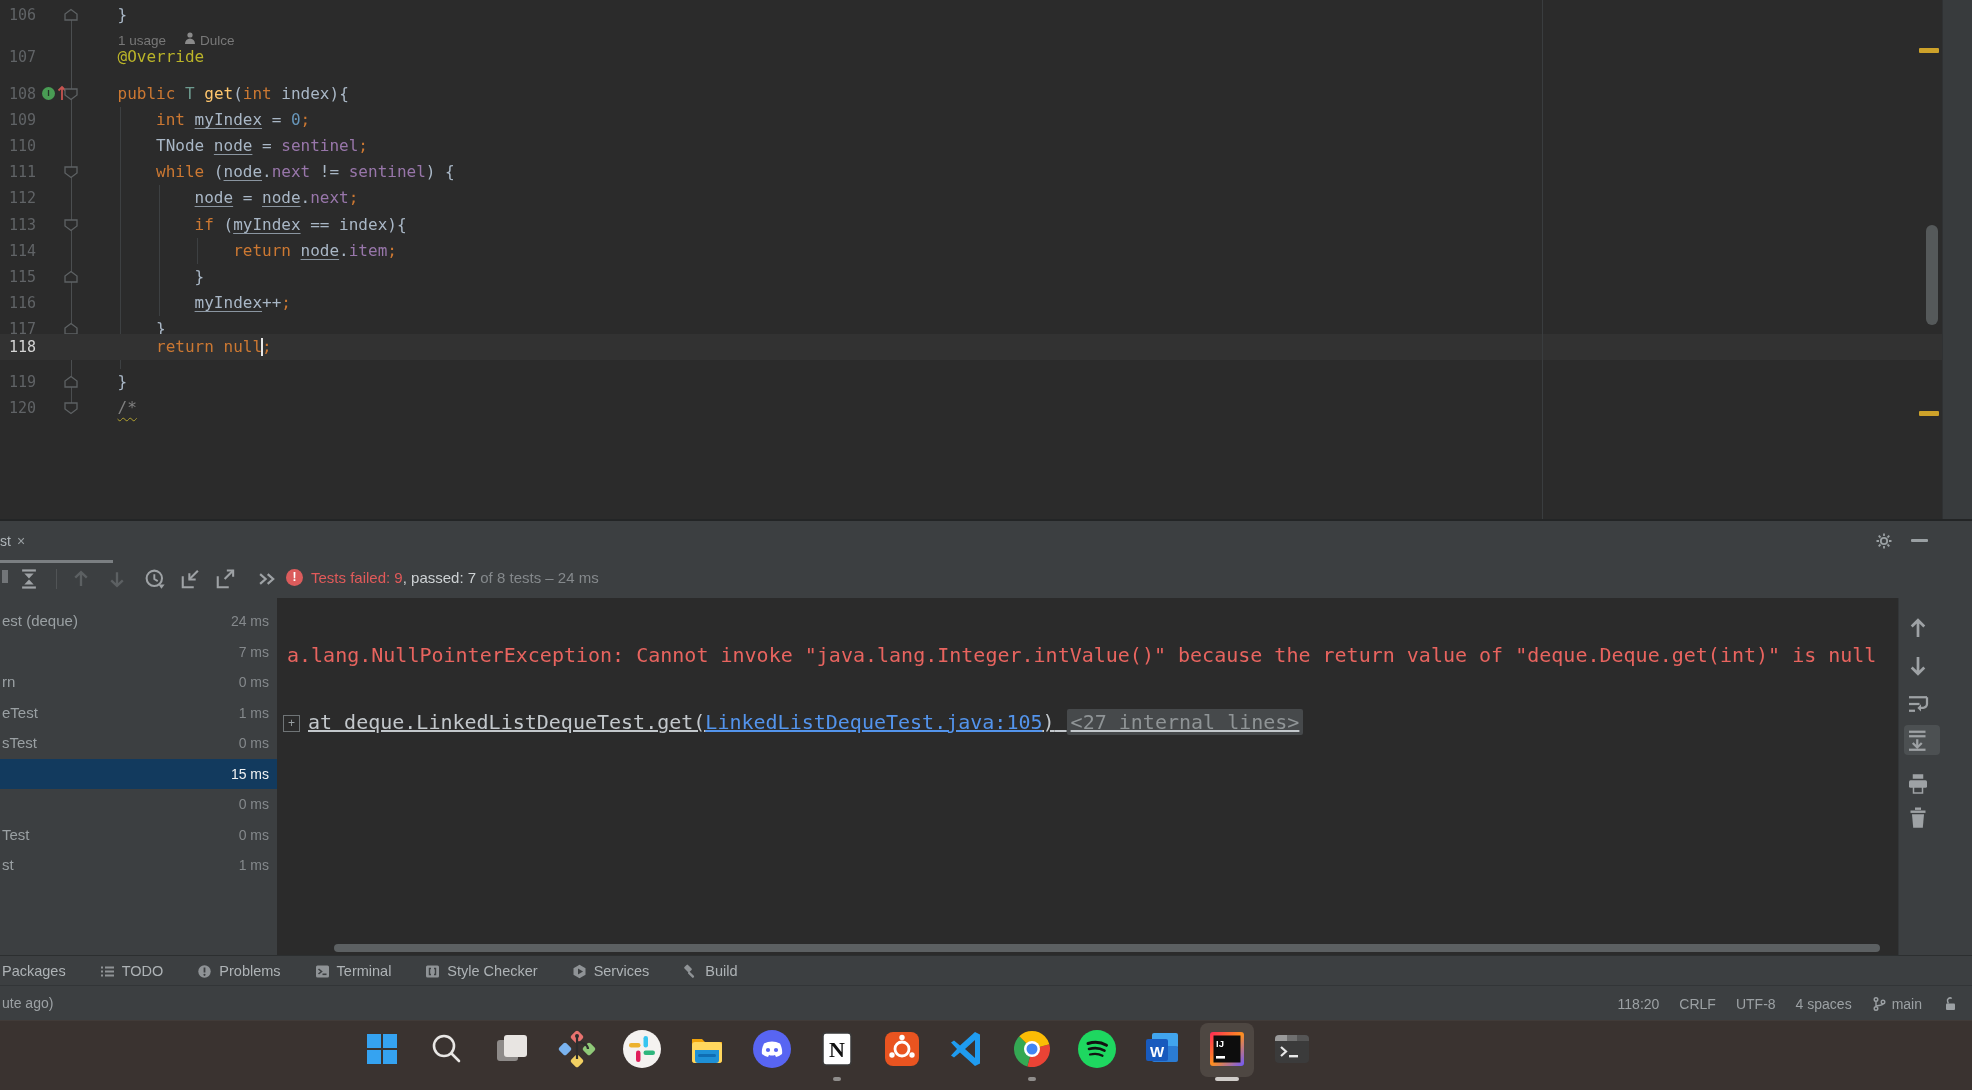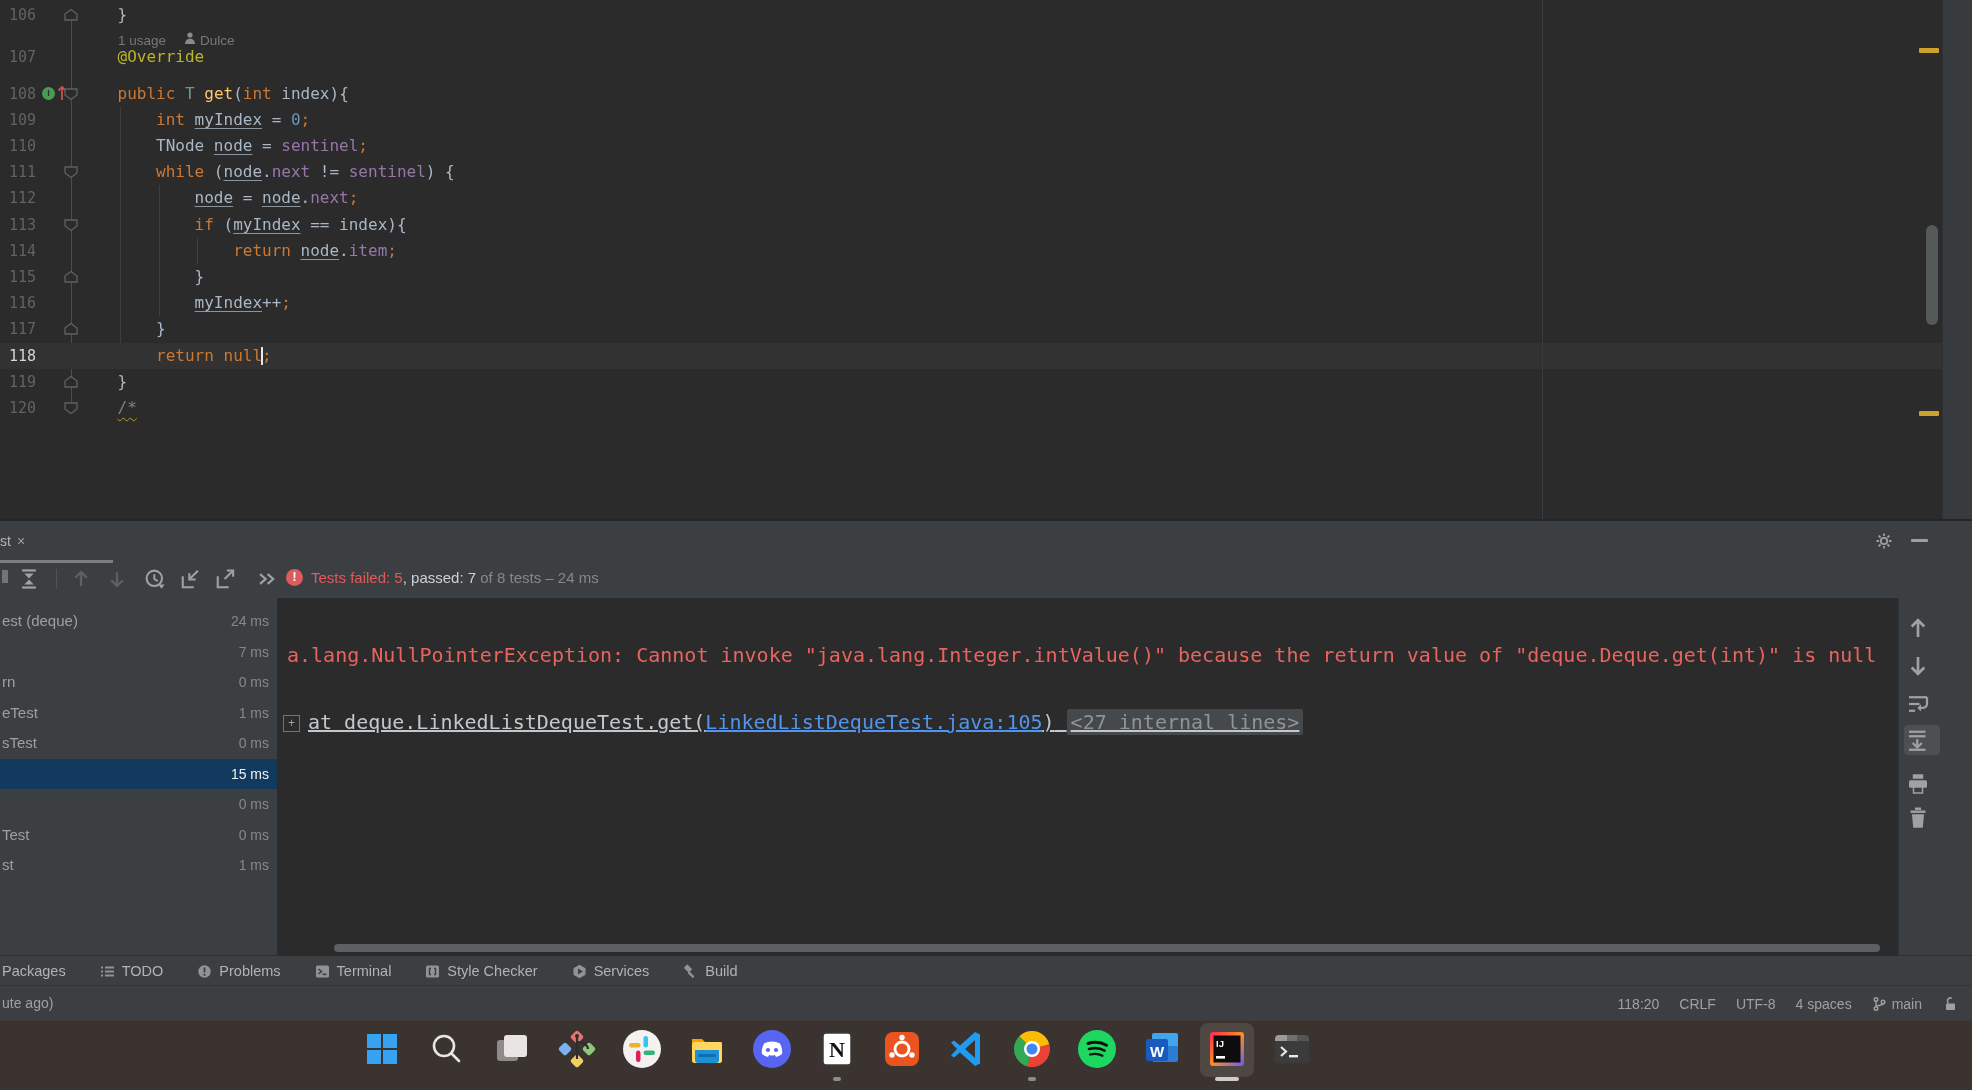--- a/index.html
+++ b/index.html
@@ -180,21 +180,21 @@
         </div>
         <div class="code-row" style="top: 316px;">
           <div class="gutter-num">117</div>
           <div class="fold-slot">
             <svg width="16" height="14" viewBox="0 0 16 14">
               <polygon points="2,6 8,1.5 14,6 14,12 2,12" fill="#2b2b2b" stroke="#5e6264" stroke-width="1.3"></polygon>
             </svg>
           </div>
           <div class="code-text"><span class="tk-p">        }</span></div>
         </div>
-        <div class="code-row current" style="top: 343px; padding-left: 25px;">
+        <div class="code-row current" style="top: 334px; padding-left: 25px;">
           <div class="gutter-num">118</div>
           <div class="code-text"><span class="tk-p">        </span><span class="tk-k">return</span><span class="tk-p"> </span><span class="tk-k">null</span><span class="caret"></span><span class="tk-k">;</span></div>
         </div>
         <div class="code-row" style="top: 369px;">
           <div class="gutter-num">119</div>
           <div class="fold-slot">
             <svg width="16" height="14" viewBox="0 0 16 14">
               <polygon points="2,6 8,1.5 14,6 14,12 2,12" fill="#2b2b2b" stroke="#5e6264" stroke-width="1.3"></polygon>
             </svg>
           </div>
@@ -230,21 +230,21 @@
         <g stroke="#9aa0a3" stroke-width="1.8" fill="none">
       <circle cx="10" cy="10" r="3.2"></circle>
       <path d="M10,2.5 V5 M10,15 v2.5 M2.5,10 H5 M15,10 h2.5 M4.7,4.7 L6.5,6.5 M13.5,13.5 l1.8,1.8 M15.3,4.7 L13.5,6.5 M6.5,13.5 l-1.8,1.8"></path>
     </g>
       </svg>
   </div>
   <div class="panel-min"></div>
 
   <div class="run-toolbar" id="run-toolbar">
     <div class="fail-badge">!</div>
-    <div class="run-status"><span class="st-failed">Tests failed: 5</span><span class="st-passed">, passed: 7</span><span class="st-rest"> of 8 tests – 24 ms</span></div>
+    <div class="run-status"><span class="st-failed">Tests failed: 9</span><span class="st-passed">, passed: 7</span><span class="st-rest"> of 8 tests – 24 ms</span></div>
   <div class="rt-icon" style="left: 0px;">
         <svg width="8" height="18" viewBox="0 0 8 18">
           <rect x="2" y="2" width="6" height="13" fill="#9ea2a5" opacity="0.55"></rect>
         </svg>
       </div>
       <div class="rt-icon" style="left: 18px;">
         <svg width="22" height="22" viewBox="0 0 16 16">
           <g fill="#9ea2a5">
             <rect x="3" y="1" width="10" height="1.6"></rect>
             <polygon points="4.6,4 11.4,4 8,7.6"></polygon>

